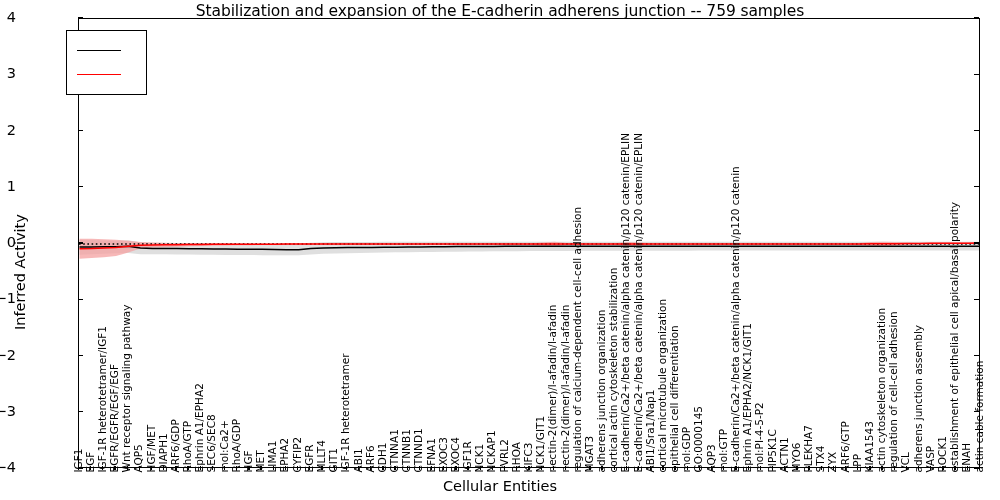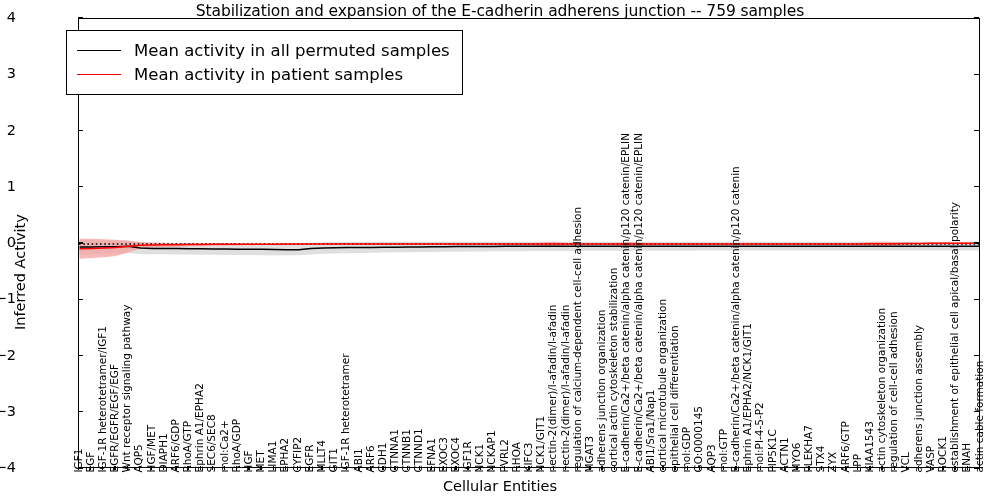--- a/index.html
+++ b/index.html
@@ -240,21 +240,19 @@
       <div class="xlab" style="left: 893.324px; bottom: -2px;">ENAH</div>
       <div class="xtickmark" style="left: 888.674px; top: -4px;"></div>
       <div class="xlab" style="left: 905.5px; bottom: -2px;">actin cable formation</div>
       <div class="xtickmark" style="left: 900.85px; top: -4px;"></div>
     </div>
   <div id="xlabel">Cellular Entities</div>
 
   <div id="legend">
     <div class="legrow">
       <span class="legline"></span>
-      <span class="legtxt">Mean activity in all permuted samples</span>
     </div>
     <div class="legrow">
       <span class="legline red"></span>
-      <span class="legtxt">Mean activity in patient samples</span>
     </div>
   </div>
 
 </div>
 
 </body></html>

